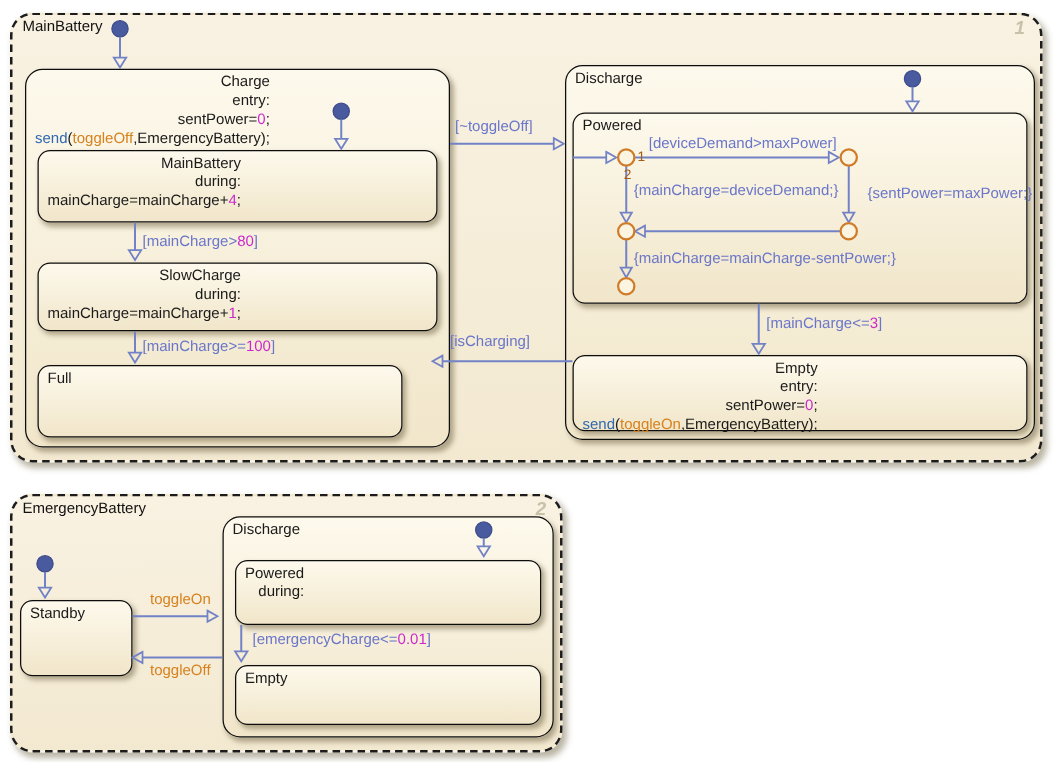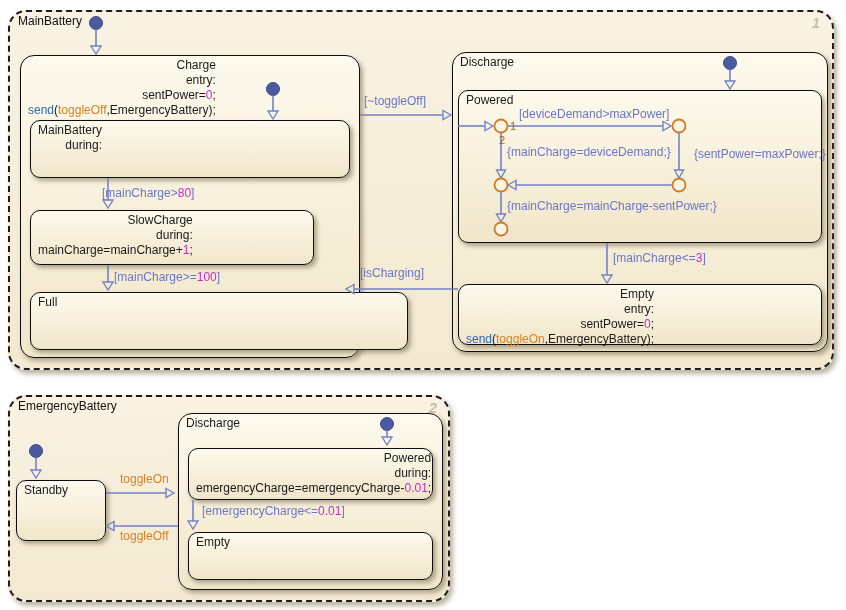--- a/index.html
+++ b/index.html
@@ -59,32 +59,33 @@
       <div class="line"><span class="seg-k">entry:</span></div>
       <div class="line"><span class="seg-k">sentPower=</span><span class="seg-m">0</span><span class="seg-k">;</span></div>
       <div class="line"><span class="seg-b">send</span><span class="seg-k">(</span><span class="seg-o">toggleOff</span><span class="seg-k">,EmergencyBattery);</span></div>
     </div>
   </div>
 
   <div class="state r10" style="left:30px;top:120px;width:320px;height:58px;">
     <div class="state-text">
       <div class="line">MainBattery</div>
       <div class="line"><span class="seg-k">during:</span></div>
-    </div>
-  </div>
-
-  <div class="state r10" style="left:30px;top:210px;width:284px;height:55px;">
+      <div class="line"><span class="seg-k">mainCharge=mainCharge+</span><span class="seg-m">4</span><span class="seg-k">;</span></div>
+    </div>
+  </div>
+
+  <div class="state r10" style="left:30px;top:210px;width:320px;height:55px;">
     <div class="state-text">
       <div class="line">SlowCharge</div>
       <div class="line"><span class="seg-k">during:</span></div>
       <div class="line"><span class="seg-k">mainCharge=mainCharge+</span><span class="seg-m">1</span><span class="seg-k">;</span></div>
     </div>
   </div>
 
-  <div class="state r10" style="left:30px;top:292px;width:378px;height:58px;">
+  <div class="state r10" style="left:30px;top:292px;width:292px;height:58px;">
     <div class="state-text">
       <div class="line">Full</div>
     </div>
   </div>
 
   <div class="state r14" style="left:452px;top:52px;width:376px;height:300px;">
     <div class="state-text">
       <div class="line">Discharge</div>
     </div>
   </div>
@@ -118,21 +119,20 @@
   <div class="state r14" style="left:178px;top:413px;width:265px;height:177px;">
     <div class="state-text">
       <div class="line">Discharge</div>
     </div>
   </div>
 
   <div class="state r10" style="left:188px;top:448px;width:245px;height:52px;">
     <div class="state-text">
       <div class="line">Powered</div>
       <div class="line"><span class="seg-k">during:</span></div>
-      <div class="line"><span class="seg-k">emergencyCharge=emergencyCharge-</span><span class="seg-m">0.01</span><span class="seg-k">;</span></div>
     </div>
   </div>
 
   <div class="state r10" style="left:188px;top:532px;width:245px;height:48px;">
     <div class="state-text">
       <div class="line">Empty</div>
     </div>
   </div>
 
   <svg class="overlay" width="846" height="610" viewBox="0 0 846 610">
@@ -238,21 +238,21 @@
       <path class="ahead" d="M114 521.5 L106 526 L114 530.5 Z"></path>
     </g>
 
     <g>
       <path class="tline" d="M193 500 L193 521"></path>
       <path class="ahead" d="M188 521 L193 529 L198 521 Z"></path>
     </g>
   </svg>
 
   <div class="t-label" style="left:364px;top:94px;"><span class="seg-l">[~toggleOff]</span></div>
-  <div class="t-label" style="left:102px;top:186px;"><span class="seg-l">[mainCharge&gt;</span><span class="seg-m">80</span><span class="seg-l">]</span></div>
+  <div class="t-label" style="left:114px;top:186px;"><span class="seg-l">[mainCharge&gt;</span><span class="seg-m">80</span><span class="seg-l">]</span></div>
   <div class="t-label" style="left:114px;top:270px;"><span class="seg-l">[mainCharge&gt;=</span><span class="seg-m">100</span><span class="seg-l">]</span></div>
   <div class="t-label" style="left:360px;top:266px;"><span class="seg-l">[isCharging]</span></div>
   <div class="t-label" style="left:519px;top:107px;"><span class="seg-l">[deviceDemand&gt;maxPower]</span></div>
   <div class="order-num" style="left:510px;top:120px;">1</div>
   <div class="order-num" style="left:499px;top:134px;">2</div>
   <div class="t-label" style="left:507px;top:145px;"><span class="seg-l">{mainCharge=deviceDemand;}</span></div>
   <div class="t-label" style="left:694px;top:147px;"><span class="seg-l">{sentPower=maxPower;}</span></div>
   <div class="t-label" style="left:507px;top:199px;text-align:right;"><span class="seg-l">{mainCharge=mainCharge-sentPower;}</span></div>
   <div class="t-label" style="left:613px;top:251px;"><span class="seg-l">[mainCharge&lt;=</span><span class="seg-m">3</span><span class="seg-l">]</span></div>
   <div class="t-label" style="left:202px;top:504px;"><span class="seg-l">[emergencyCharge&lt;=</span><span class="seg-m">0.01</span><span class="seg-l">]</span></div>

